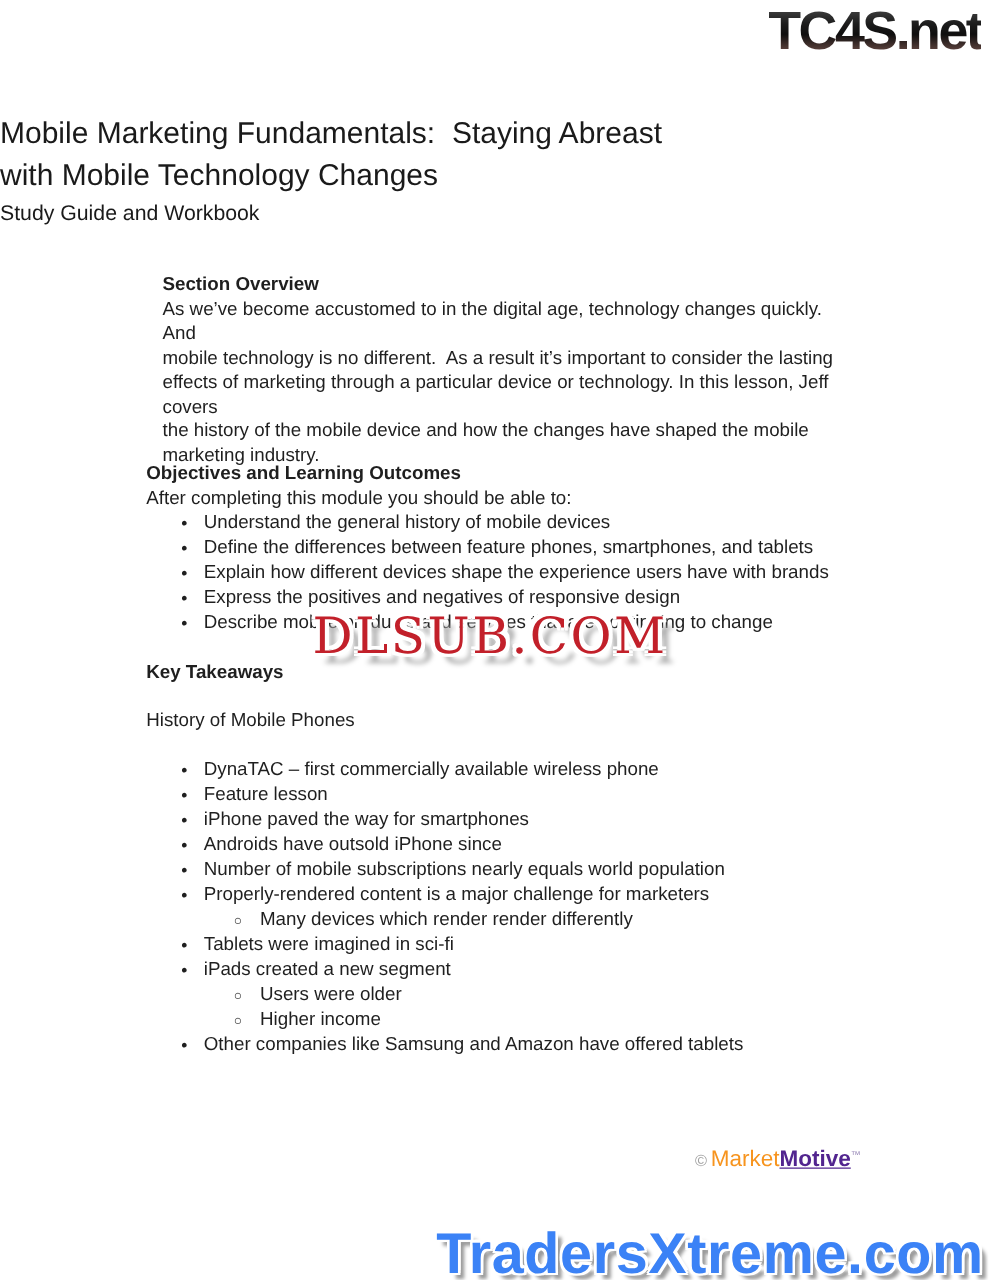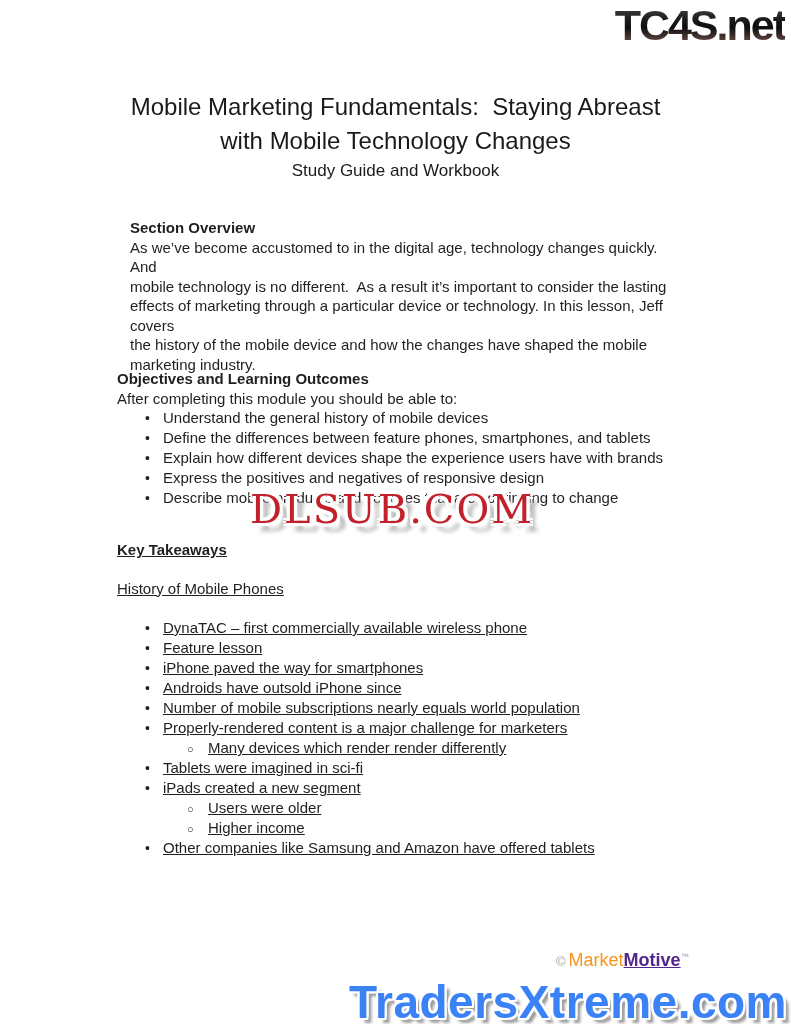--- a/index.html
+++ b/index.html
@@ -11,29 +11,29 @@
 
   
   .site-logo {
     position:absolute; top:0px; right:6px;
     font-size:43px; font-weight:bold; letter-spacing:-2px; line-height:50px;
     background:linear-gradient(180deg,#575757 0%,#1c1c1c 38%,#0f0e0e 55%,#5f443f 82%,#8f6f68 100%);
     -webkit-background-clip:text; background-clip:text; color:transparent;
   }
 
   
-  .title-block { position:absolute; top:90px; left:0; width:100%; text-align:center; color:#1a1a1a; }
+  .title-block { position:absolute; top:90px; left:0; width:100%; color:#1a1a1a; }
   .title-line { font-size:24px; line-height:34px; white-space:pre-wrap; }
   .subtitle   { font-size:17px; line-height:24px; margin-top:1px; }
 
   
   .section { position:absolute; left:117px; width:553px; font-size:15px; line-height:19.5px; }
   .section-overview  { top:218px;margin-left:13px; }
   .section-objectives{ top:369px; }
-  .section-takeaways { top:540px;text-decoration:underline; }
+  .section-takeaways { top:528px; }
   .heading { font-weight:bold; }
   .body-par { white-space:pre-wrap; }
   .subheading { margin-top:19px; }
   .list { margin-top:0; }
   .list-gap { margin-top:20px; }
 
   .bullet-row { position:relative; padding-left:46px; line-height:20px; }
   .bullet-row > .bullet { position:absolute; left:28px; font-size:14px; }
   .bullet-row.sub { padding-left:91px; }
   .bullet-row.sub > .bullet { left:70px; font-size:11px; top:1px; }
@@ -55,21 +55,21 @@
     position:absolute; top:975px; right:4px; z-index:5;
     font-size:46px; font-weight:bold; letter-spacing:0.5px; color:#3b82f6;
     text-shadow:
       -2px -2px 0 #ffffff, -2px 0 0 #ffffff, -2px 2px 0 #ffffff,
        0 -2px 0 #ffffff,    0 2px 0 #ffffff,
        2px -2px 0 #ffffff,  2px 0 0 #ffffff,  2px 2px 0 #ffffff,
        5px 5px 3px #9a9a9a;
   }
 
   
-  .mm-logo { position:absolute; top:950px; left:556px; font-size:18px; white-space:nowrap; }
+  .mm-logo { position:absolute; top:917px; left:556px; font-size:18px; white-space:nowrap; }
   .mm-copy   { color:#a0a0a0; font-size:13px; margin-right:3px; }
   .mm-market { color:#f7941e; }
   .mm-motive { color:#52258f; font-weight:bold; text-decoration:underline; }
   .mm-tm     { color:#9b8cba; font-size:8px; vertical-align:super; }
 </style>
 </head>
 <body>
 
 <div class="page">
 

